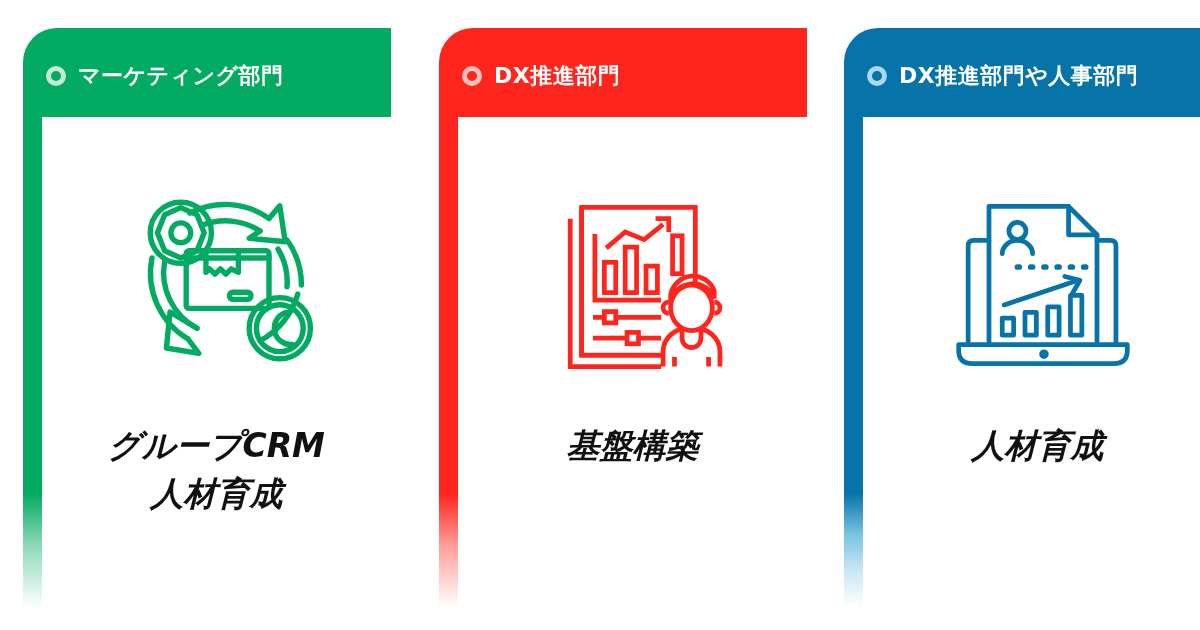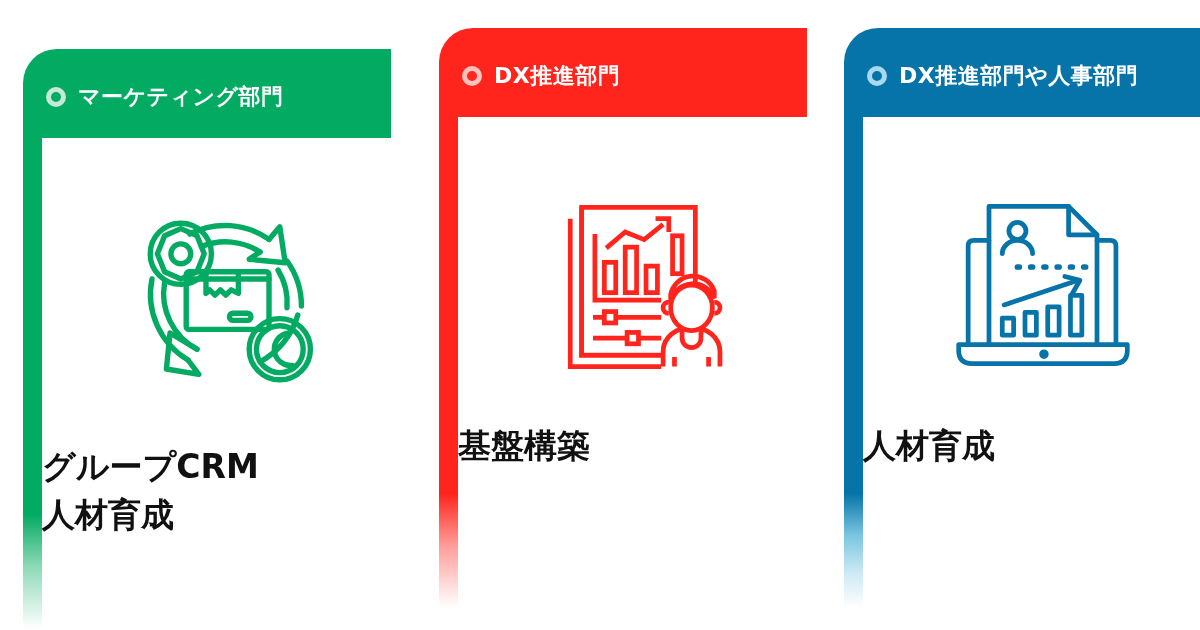--- a/index.html
+++ b/index.html
@@ -29,29 +29,30 @@
   }
   .header-label {
     color: #ffffff; font-size: 22px; font-weight: bold; letter-spacing: 0.5px; white-space: nowrap;
   }
   .icon-wrap {
     position: absolute; left: 0; top: 0; width: 349px; height: 491px;
   }
   .icon-wrap svg { position: absolute; }
   .title {
     position: absolute; left: 0; width: 349px; top: 305px;
-    color: #111111; font-size: 33px; font-weight: bold;
+    text-align: center; color: #111111; font-size: 33px; font-weight: bold;
     line-height: 48px;
+    font-style: italic;
   }
   .title div { white-space: nowrap; }
 </style>
 </head>
 <body>
 
-<div class="card" style="left:23px;margin-top:21px;">
+<div class="card" style="left:23px;">
   <div class="card-header" style="background:#03AB62;"></div>
   <div class="card-bar" style="background:linear-gradient(to bottom,#03AB62 0%,#03AB62 78%,rgba(3,171,98,0.45) 88%,rgba(3,171,98,0) 100%);"></div>
   <div class="header-content">
     <span class="ring" style="border-color:#C4E9D6; background:#03AB62;"></span>
     <span class="header-label">マーケティング部門</span>
   </div>
   <div class="card-inner">
     <div class="icon-wrap">
       <svg style="left:92px; top:69px;" width="180" height="180" viewBox="0 0 200 200" fill="none" stroke="#03AB62" stroke-width="6" stroke-linejoin="round" stroke-linecap="round">
 

